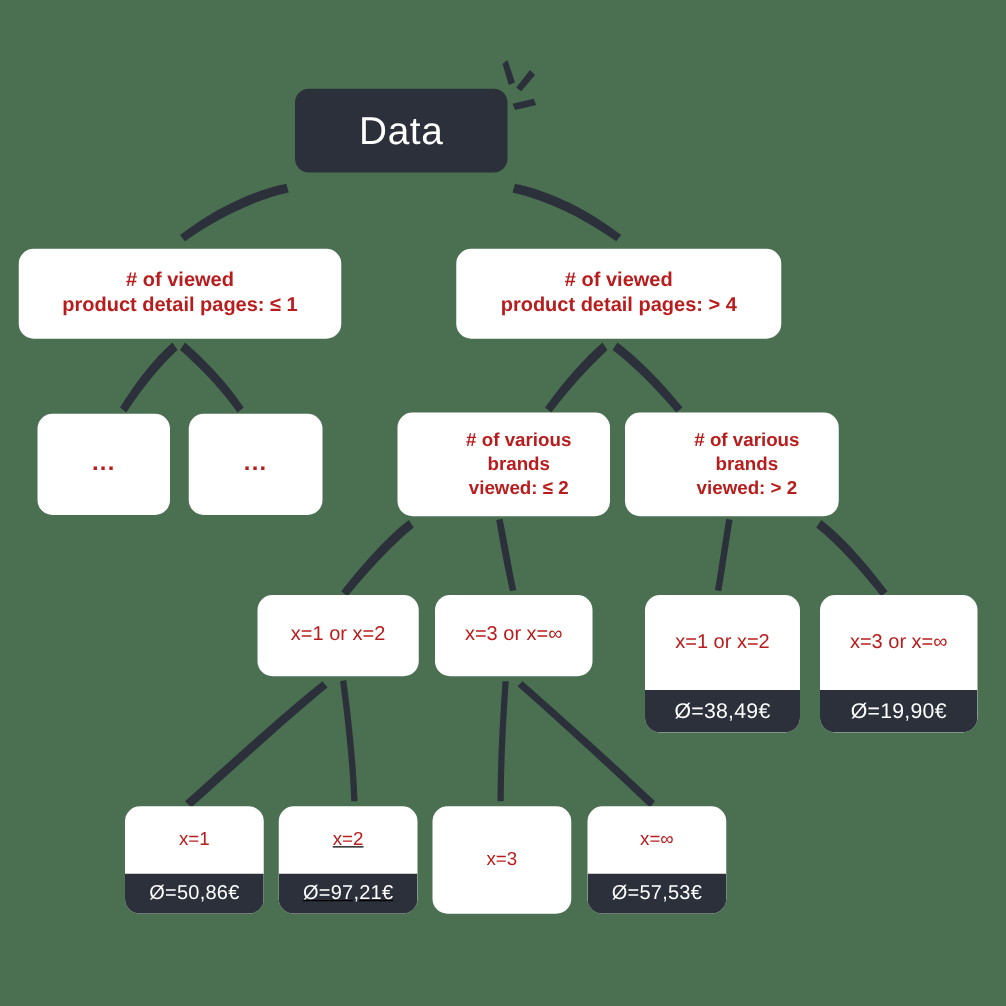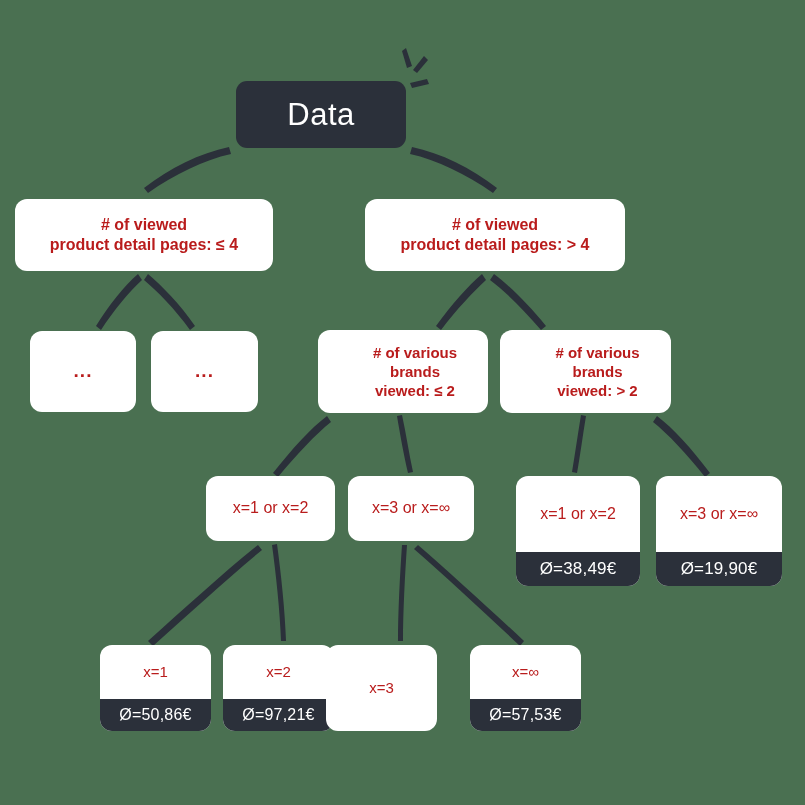--- a/index.html
+++ b/index.html
@@ -54,21 +54,21 @@
     justify-content: center;
     text-align: center;
     font-size: 17px;
     letter-spacing: 0.2px;
     padding: 7px 4px;
   }
 
   
   #node-root {
     left: 236px;
-    top: 81px;
+    top: 71px;
     width: 170px;
     height: 67px;
     background: #2b303a;
     border-radius: 11px;
   }
   #node-root .node-body {
     color: #ffffff;
     font-size: 31px;
     font-weight: 400;
     letter-spacing: 0.5px;
@@ -163,22 +163,22 @@
     font-size: 16px;
   }
 
   
   .leaf {
     top: 645px;
     width: 111px;
     height: 86px;
   }
   #node-leaf-1 { left: 100px; }
-  #node-leaf-2 { left: 223px; }
-  #node-leaf-3 { left: 326px; }
+  #node-leaf-2 { left: 223px; text-decoration: underline; }
+  #node-leaf-3 { left: 346px; }
   #node-leaf-4 { left: 470px; }
   .leaf .node-body {
     font-size: 15px;
     text-align: center;
   }
   .leaf .node-value {
     font-size: 16px;
   }
 </style>
 </head>
@@ -226,21 +226,21 @@
   </svg>
 
   <div class="node" id="node-root">
     <div class="node-body">Data</div>
   </div>
 
   <div class="node" id="node-l2-left">
     <div class="node-body">
       <div>
         <div># of viewed</div>
-        <div>product detail pages: ≤ 4</div>
+        <div>product detail pages: ≤ 1</div>
       </div>
     </div>
   </div>
 
   <div class="node" id="node-l2-right">
     <div class="node-body">
       <div>
         <div># of viewed</div>
         <div>product detail pages: &gt; 4</div>
       </div>

